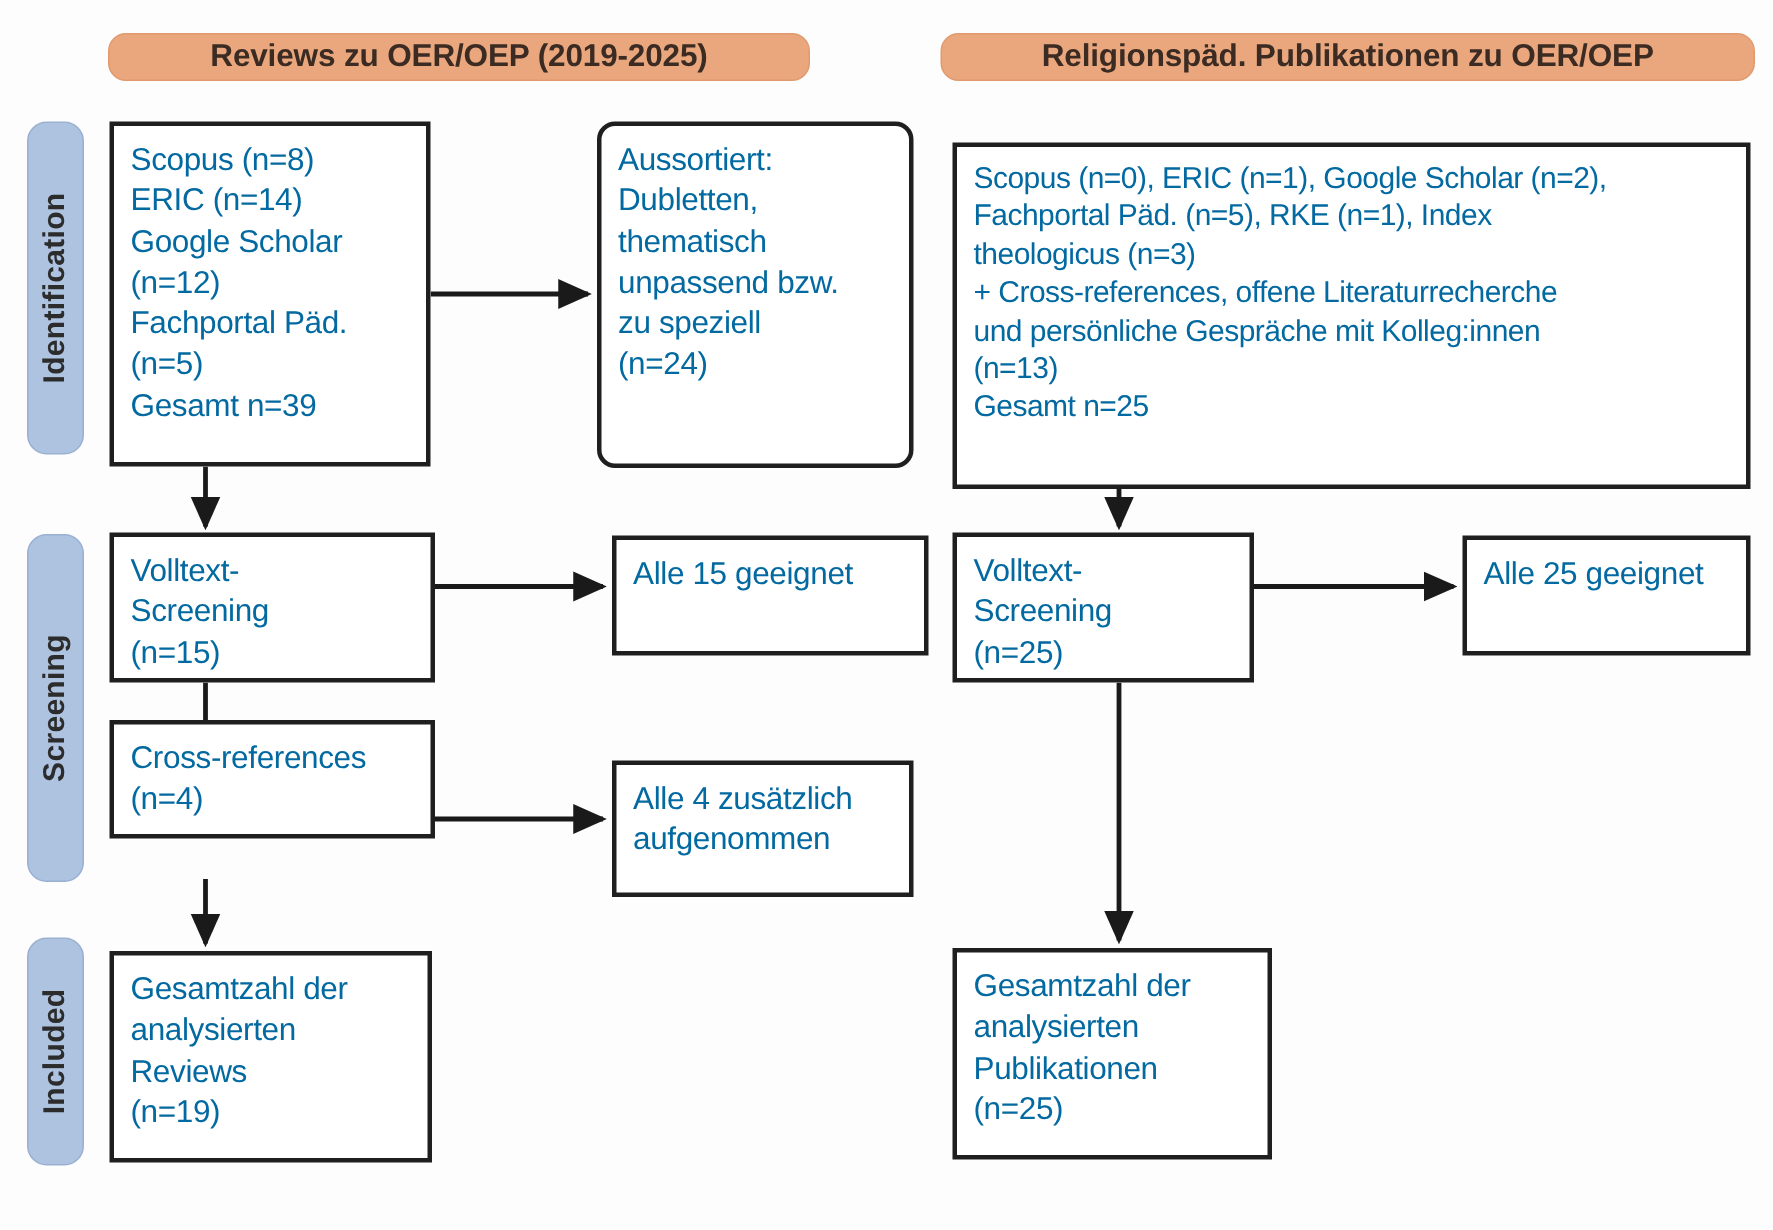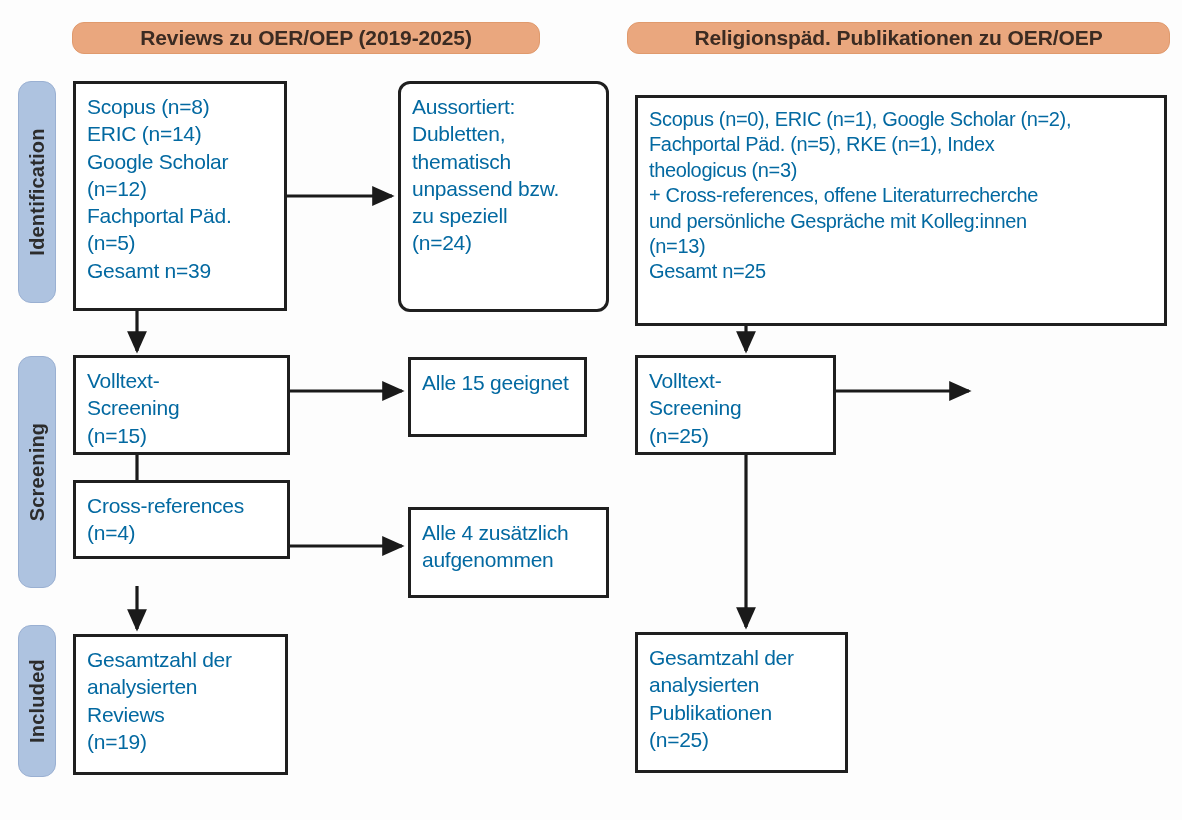--- a/index.html
+++ b/index.html
@@ -164,21 +164,21 @@
 zu speziell
 (n=24)</span>
   </div>
 
   <div class="flow-box" style="left:73px; top:355px; width:217px; height:100px;">
     <span class="box-text">Volltext-
 Screening
 (n=15)</span>
   </div>
 
-  <div class="flow-box" style="left:408px; top:357px; width:179px; height:80px;">
+  <div class="flow-box" style="left:408px; top:357px; width:211px; height:80px;">
     <span class="box-text">Alle 15 geeignet</span>
   </div>
 
   <div class="flow-box" style="left:73px; top:480px; width:217px; height:79px;">
     <span class="box-text">Cross-references
 (n=4)</span>
   </div>
 
   <div class="flow-box" style="left:408px; top:507px; width:201px; height:91px;">
     <span class="box-text">Alle 4 zusätzlich
@@ -201,20 +201,23 @@
 (n=13)
 Gesamt n=25</span>
   </div>
 
   <div class="flow-box" style="left:635px; top:355px; width:201px; height:100px;">
     <span class="box-text">Volltext-
 Screening
 (n=25)</span>
   </div>
 
+  <div class="flow-box" style="left:975px; top:357px; width:192px; height:80px;">
+    <span class="box-text">Alle 25 geeignet</span>
+  </div>
 
   <div class="flow-box" style="left:635px; top:632px; width:213px; height:141px;">
     <span class="box-text">Gesamtzahl der
 analysierten
 Publikationen
 (n=25)</span>
   </div>
 
 </div>
 

